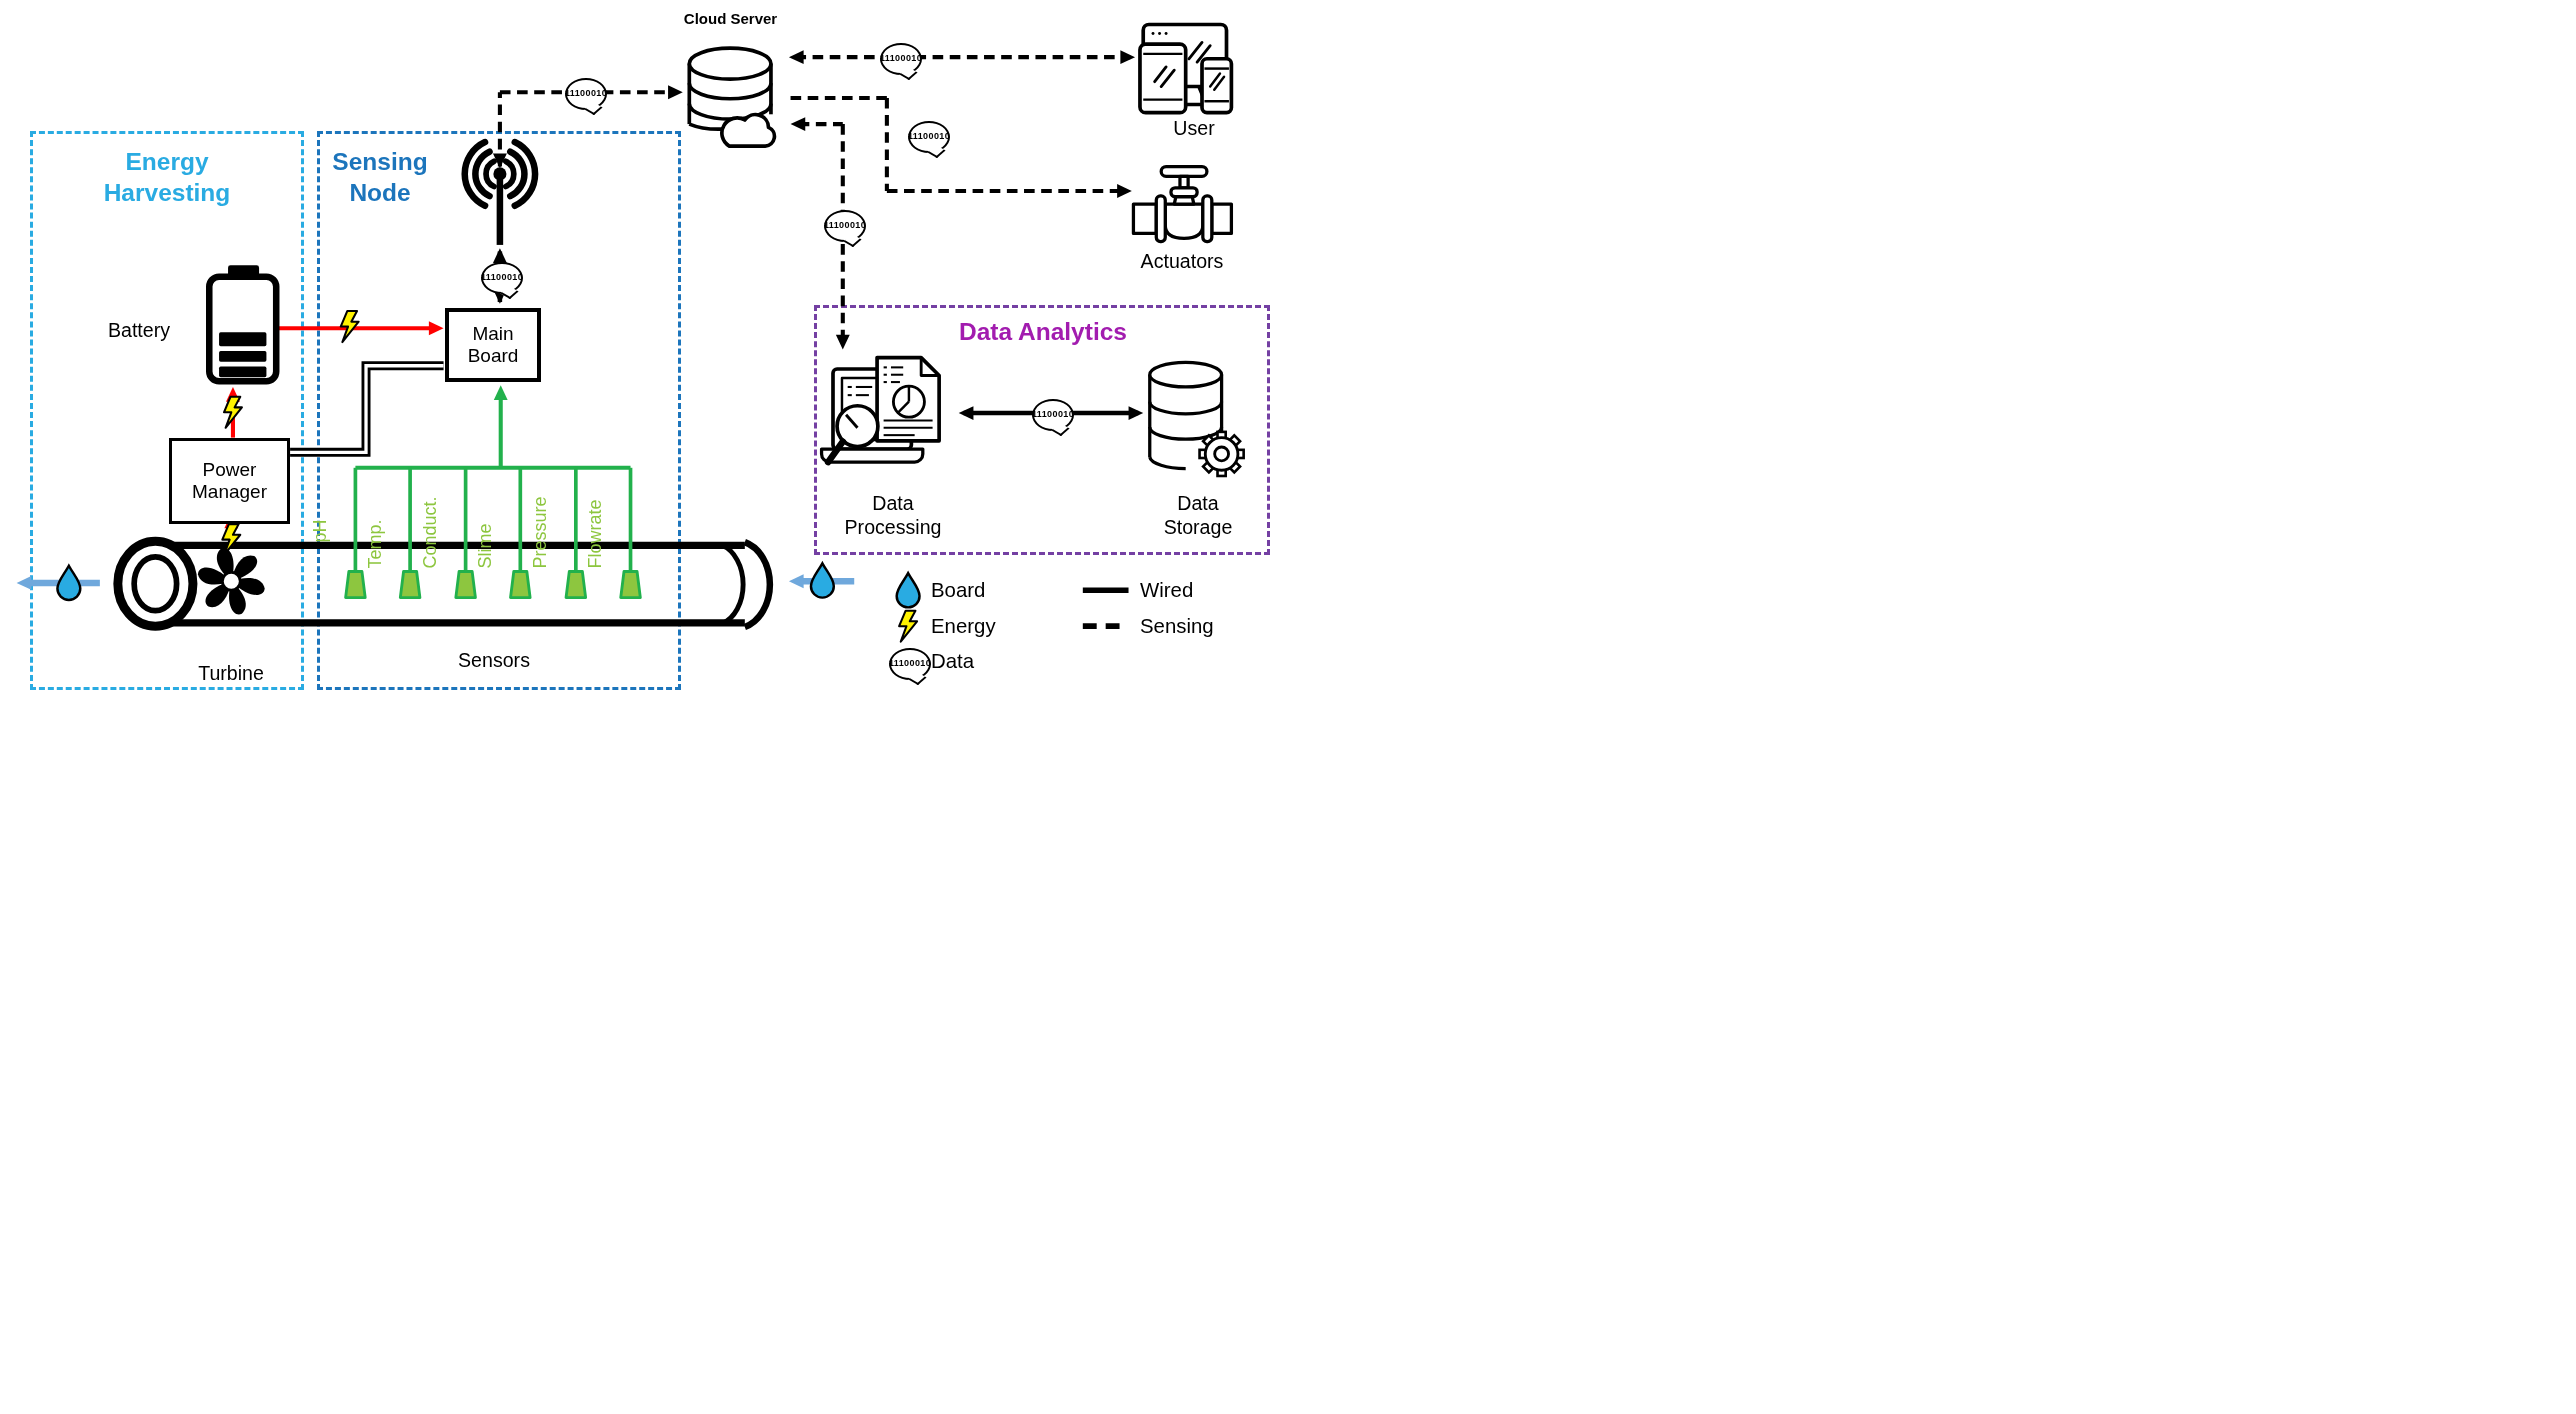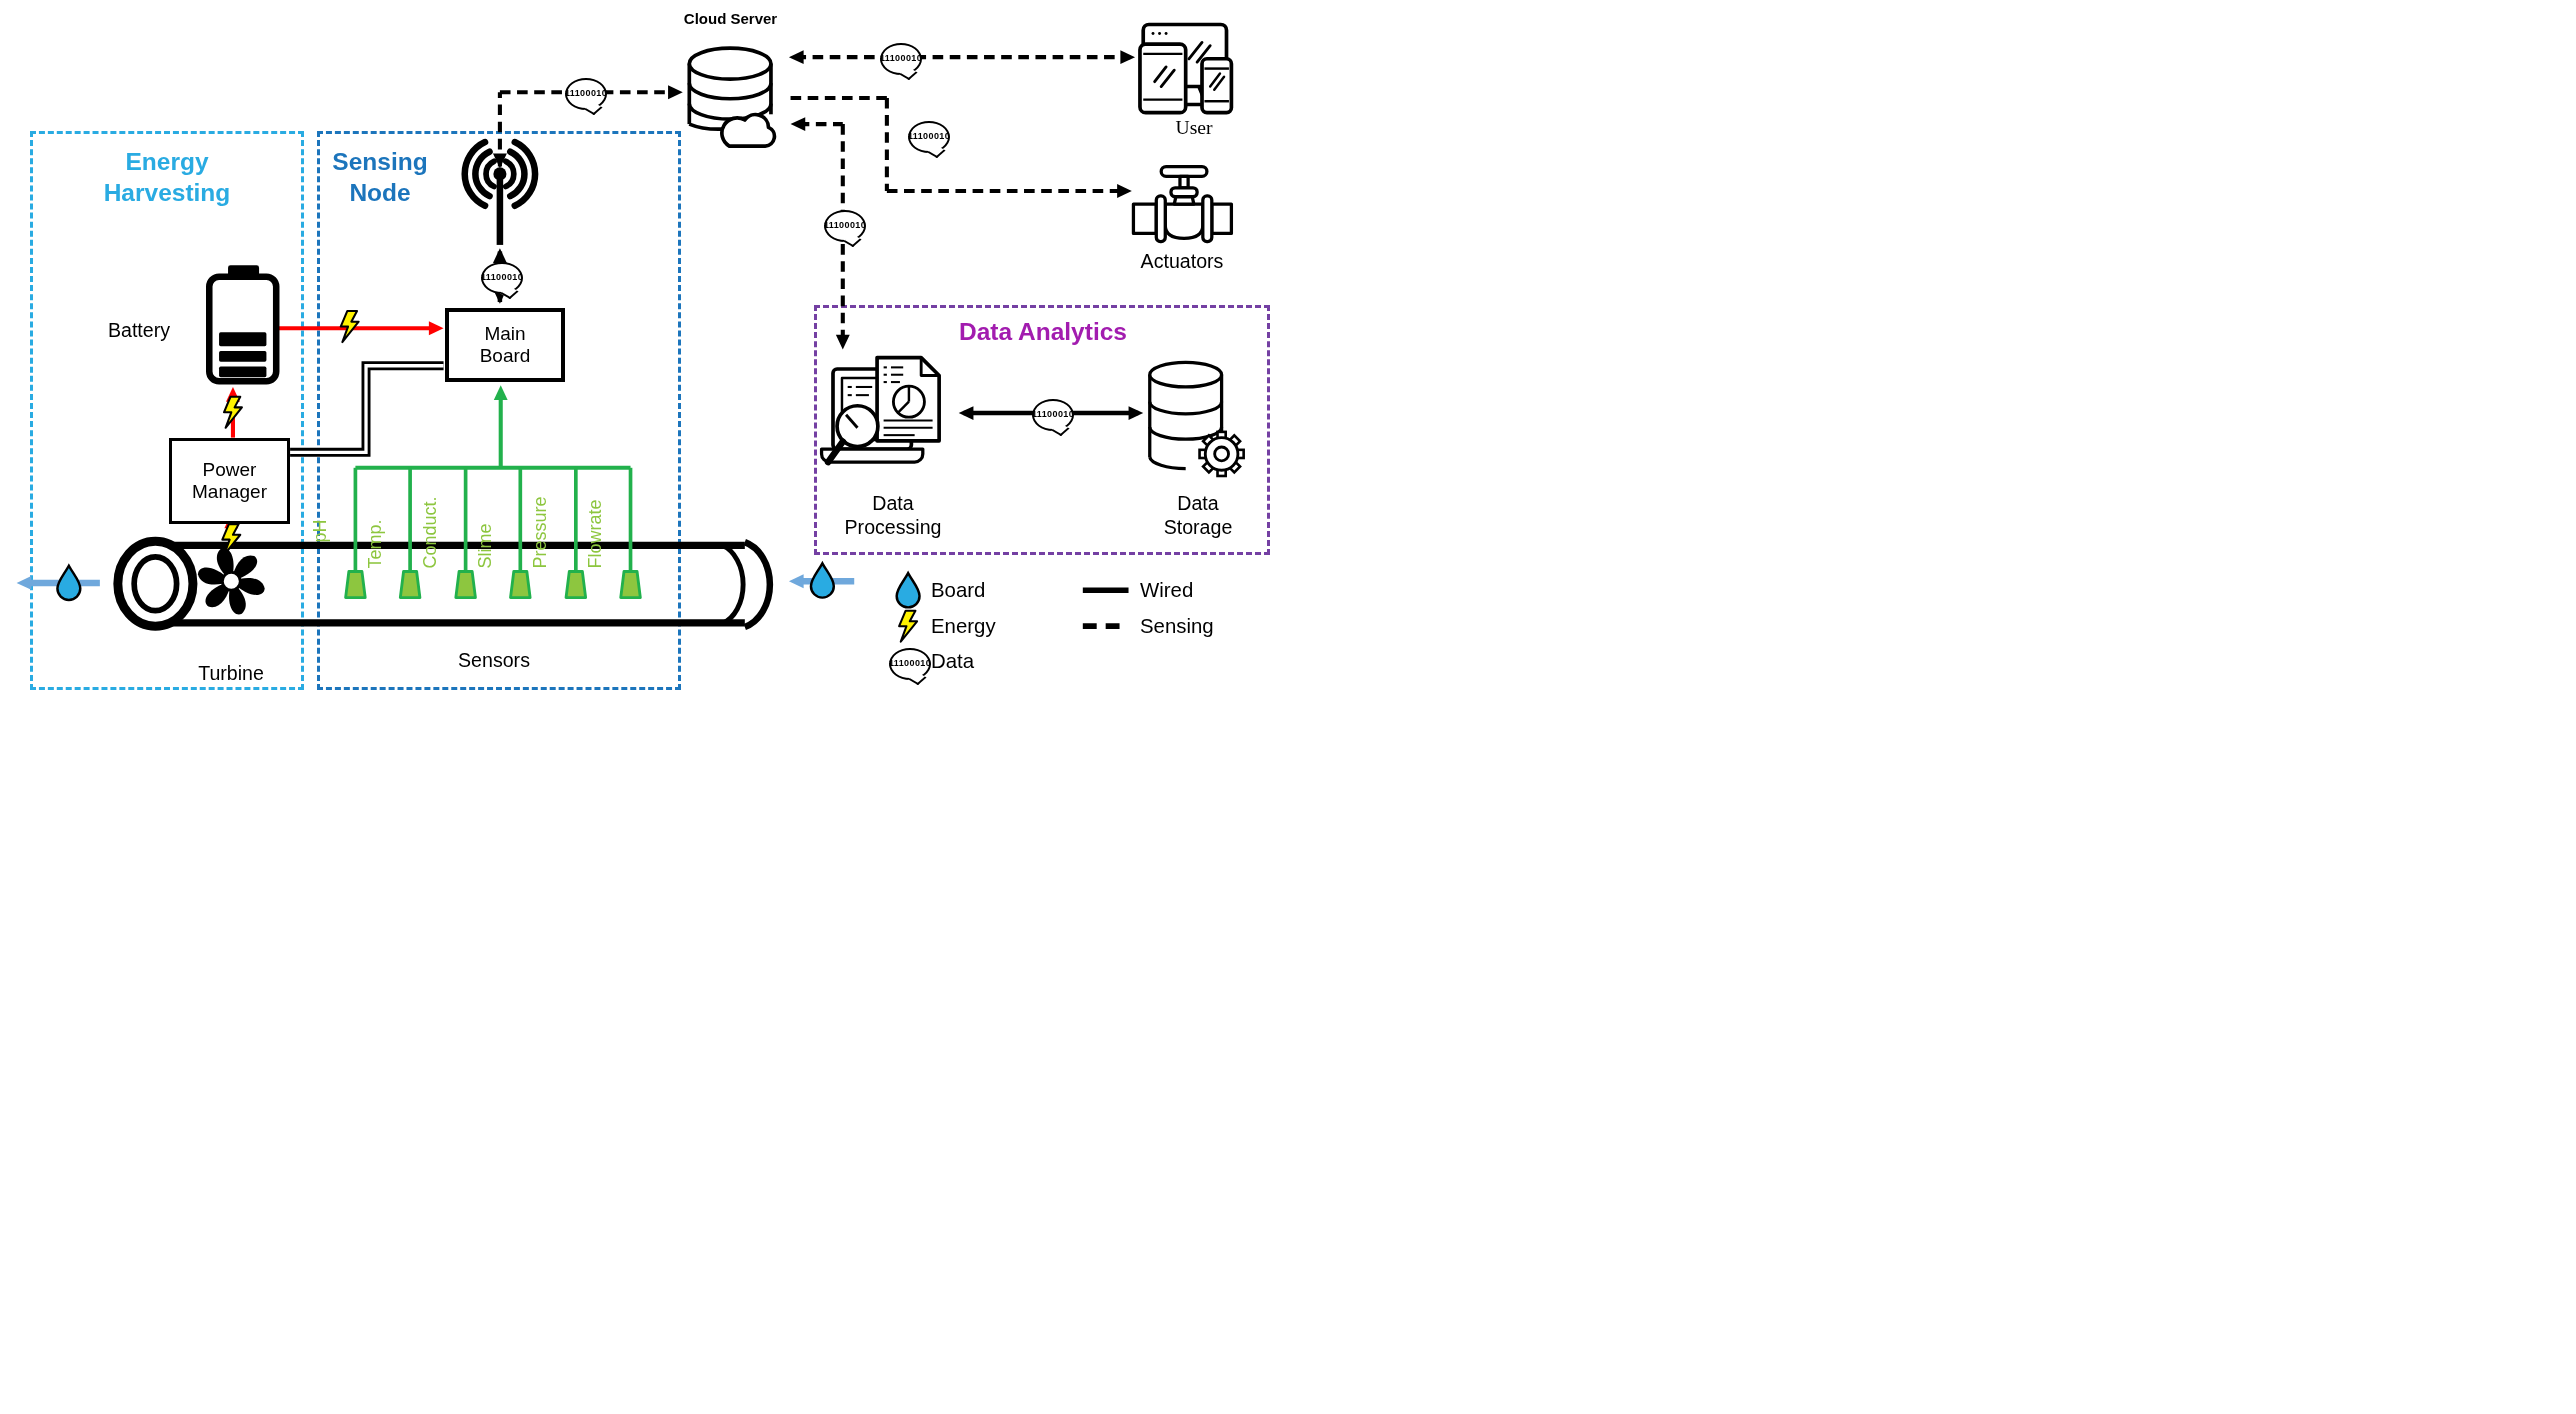--- a/index.html
+++ b/index.html
@@ -276,27 +276,27 @@
   <div class="sec-label" style="left:323px;top:147px;width:114px;color:#1C75BC;">
     <div>Sensing</div>
     <div>Node</div>
   </div>
   <div class="sec-label" style="left:896px;top:317px;width:294px;color:#a21caf;">Data Analytics</div>
 
   <div class="node-box" style="left:169px;top:438px;width:121px;height:86px;">
     <div>Power</div>
     <div>Manager</div>
   </div>
-  <div class="node-box" style="left:445px;top:308px;width:120px;height:74px;border-width:4.1px;">
+  <div class="node-box" style="left:445px;top:308px;width:96px;height:74px;border-width:4.1px;">
     <div>Main</div>
     <div>Board</div>
   </div>
 
   <div class="lbl" style="left:649px;top:9.8px;width:163px;font-weight:bold;font-size:15px;">Cloud Server</div>
-  <div class="lbl" style="left:1145px;top:116px;width:98px;font-family:Liberation Serif, serif;">User</div>
+  <div class="lbl" style="left:1145px;top:116px;width:98px;">User</div>
   <div class="lbl" style="left:1125px;top:249px;width:114px;">Actuators</div>
   <div class="lbl" style="left:90px;top:318px;width:98px;">Battery</div>
   <div class="lbl" style="left:174px;top:648px;width:114px;margin-top:13px;">Turbine</div>
   <div class="lbl" style="left:437px;top:648px;width:114px;">Sensors</div>
   <div class="lbl" style="left:836px;top:491px;width:114px;">
     <div>Data</div>
     <div>Processing</div>
   </div>
   <div class="lbl" style="left:1141px;top:491px;width:114px;">
     <div>Data</div>

